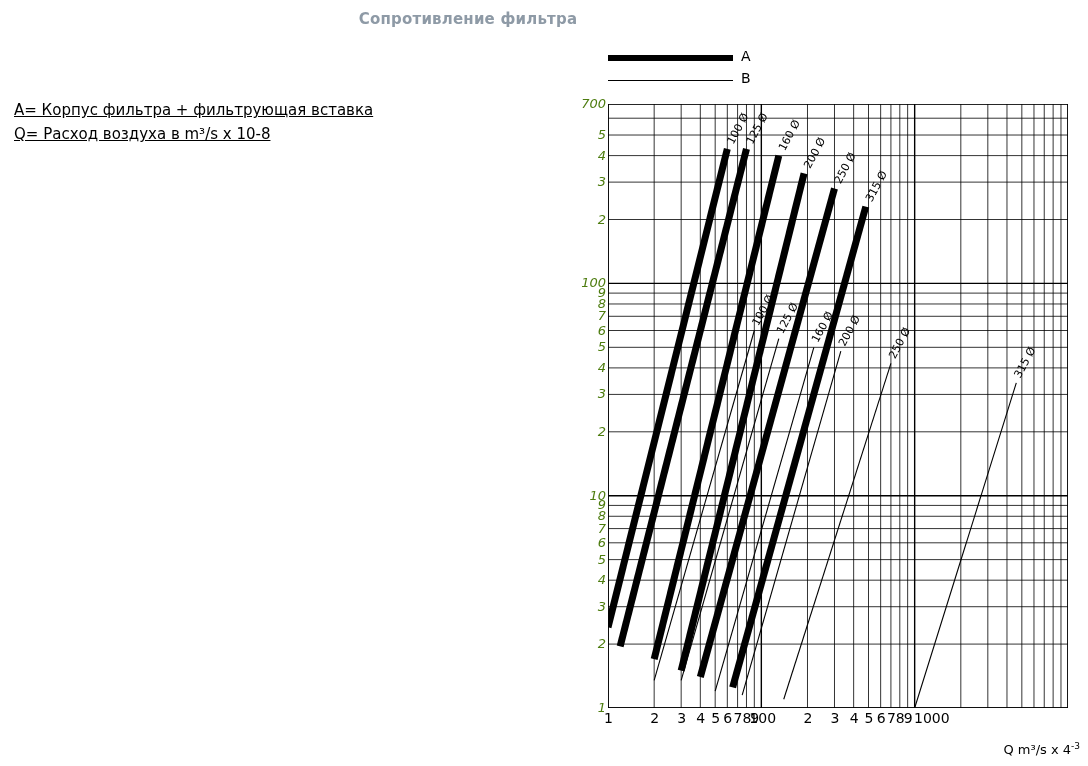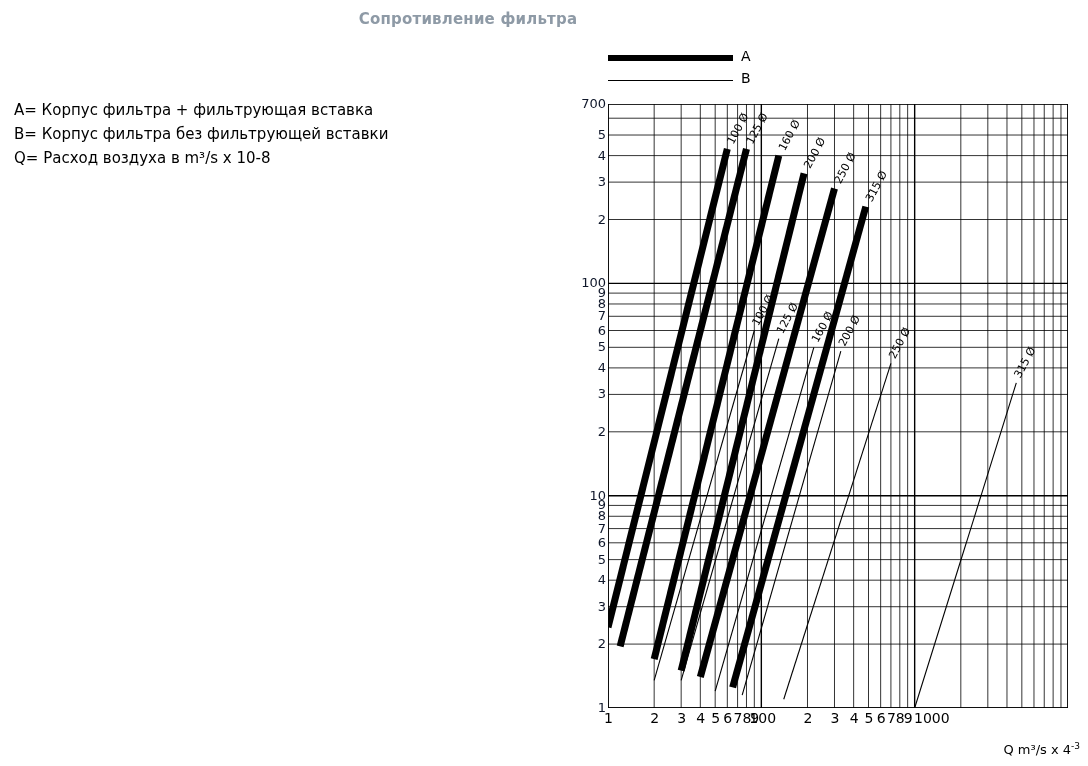--- a/index.html
+++ b/index.html
@@ -16,28 +16,28 @@
 
   
   .legend{position:absolute;left:608px;top:48px;width:170px;}
   .legend-row{position:relative;height:22px;}
   .legend-line-a{position:absolute;left:0;top:7px;width:125px;height:6px;background:#000;}
   .legend-line-b{position:absolute;left:0;top:10px;width:125px;height:1px;background:#000;}
   .legend-label{position:absolute;left:133px;top:0px;font-size:14px;color:#000;}
 
   
   .desc{position:absolute;left:14px;top:98px;width:420px;font-size:15px;color:#000;line-height:24px;}
-  .desc div{white-space:nowrap;}
+  .desc div{white-space:nowrap;text-decoration:underline;}
 
   
   .plot{position:absolute;left:608px;top:104px;width:460px;height:604px;}
   svg{display:block;}
 
   .ylabels{position:absolute;left:570px;top:98px;width:36px;height:615px;}
-  .ylab{position:absolute;right:0;font-size:13px;color:#0f172a;text-align:center;line-height:12px;}
+  .ylab{position:absolute;right:0;font-size:13px;color:#4d7c0f;text-align:center;line-height:12px;font-style:italic;}
 
   .xlabels{position:absolute;left:560px;top:710px;width:528px;height:20px;}
   .xlab{position:absolute;font-size:14px;color:#000;}
 
   .axis-caption{position:absolute;right:8px;top:741px;font-size:13px;color:#000;}
   .axis-caption sup{font-size:9px;}
 </style>
 </head>
 <body>
 
@@ -49,21 +49,20 @@
     <div class="legend-label">A</div>
   </div>
   <div class="legend-row">
     <div class="legend-line-b"></div>
     <div class="legend-label">B</div>
   </div>
 </div>
 
 <div class="desc">
   <div>A= Корпус фильтра + фильтрующая вставка</div>
-  <div>B= Корпус фильтра без фильтрующей вставки</div>
   <div>Q= Расход воздуха в m³/s x 10-8</div>
 </div>
 
 <div class="ylabels" id="ylabels">
     <div class="ylab" style="top: 0px;">700</div>
     <div class="ylab" style="top: 31.0222px;">5</div>
     <div class="ylab" style="top: 51.5958px;">4</div>
     <div class="ylab" style="top: 78.1196px;">3</div>
     <div class="ylab" style="top: 115.503px;">2</div>
     <div class="ylab" style="top: 179.41px;">100</div>

